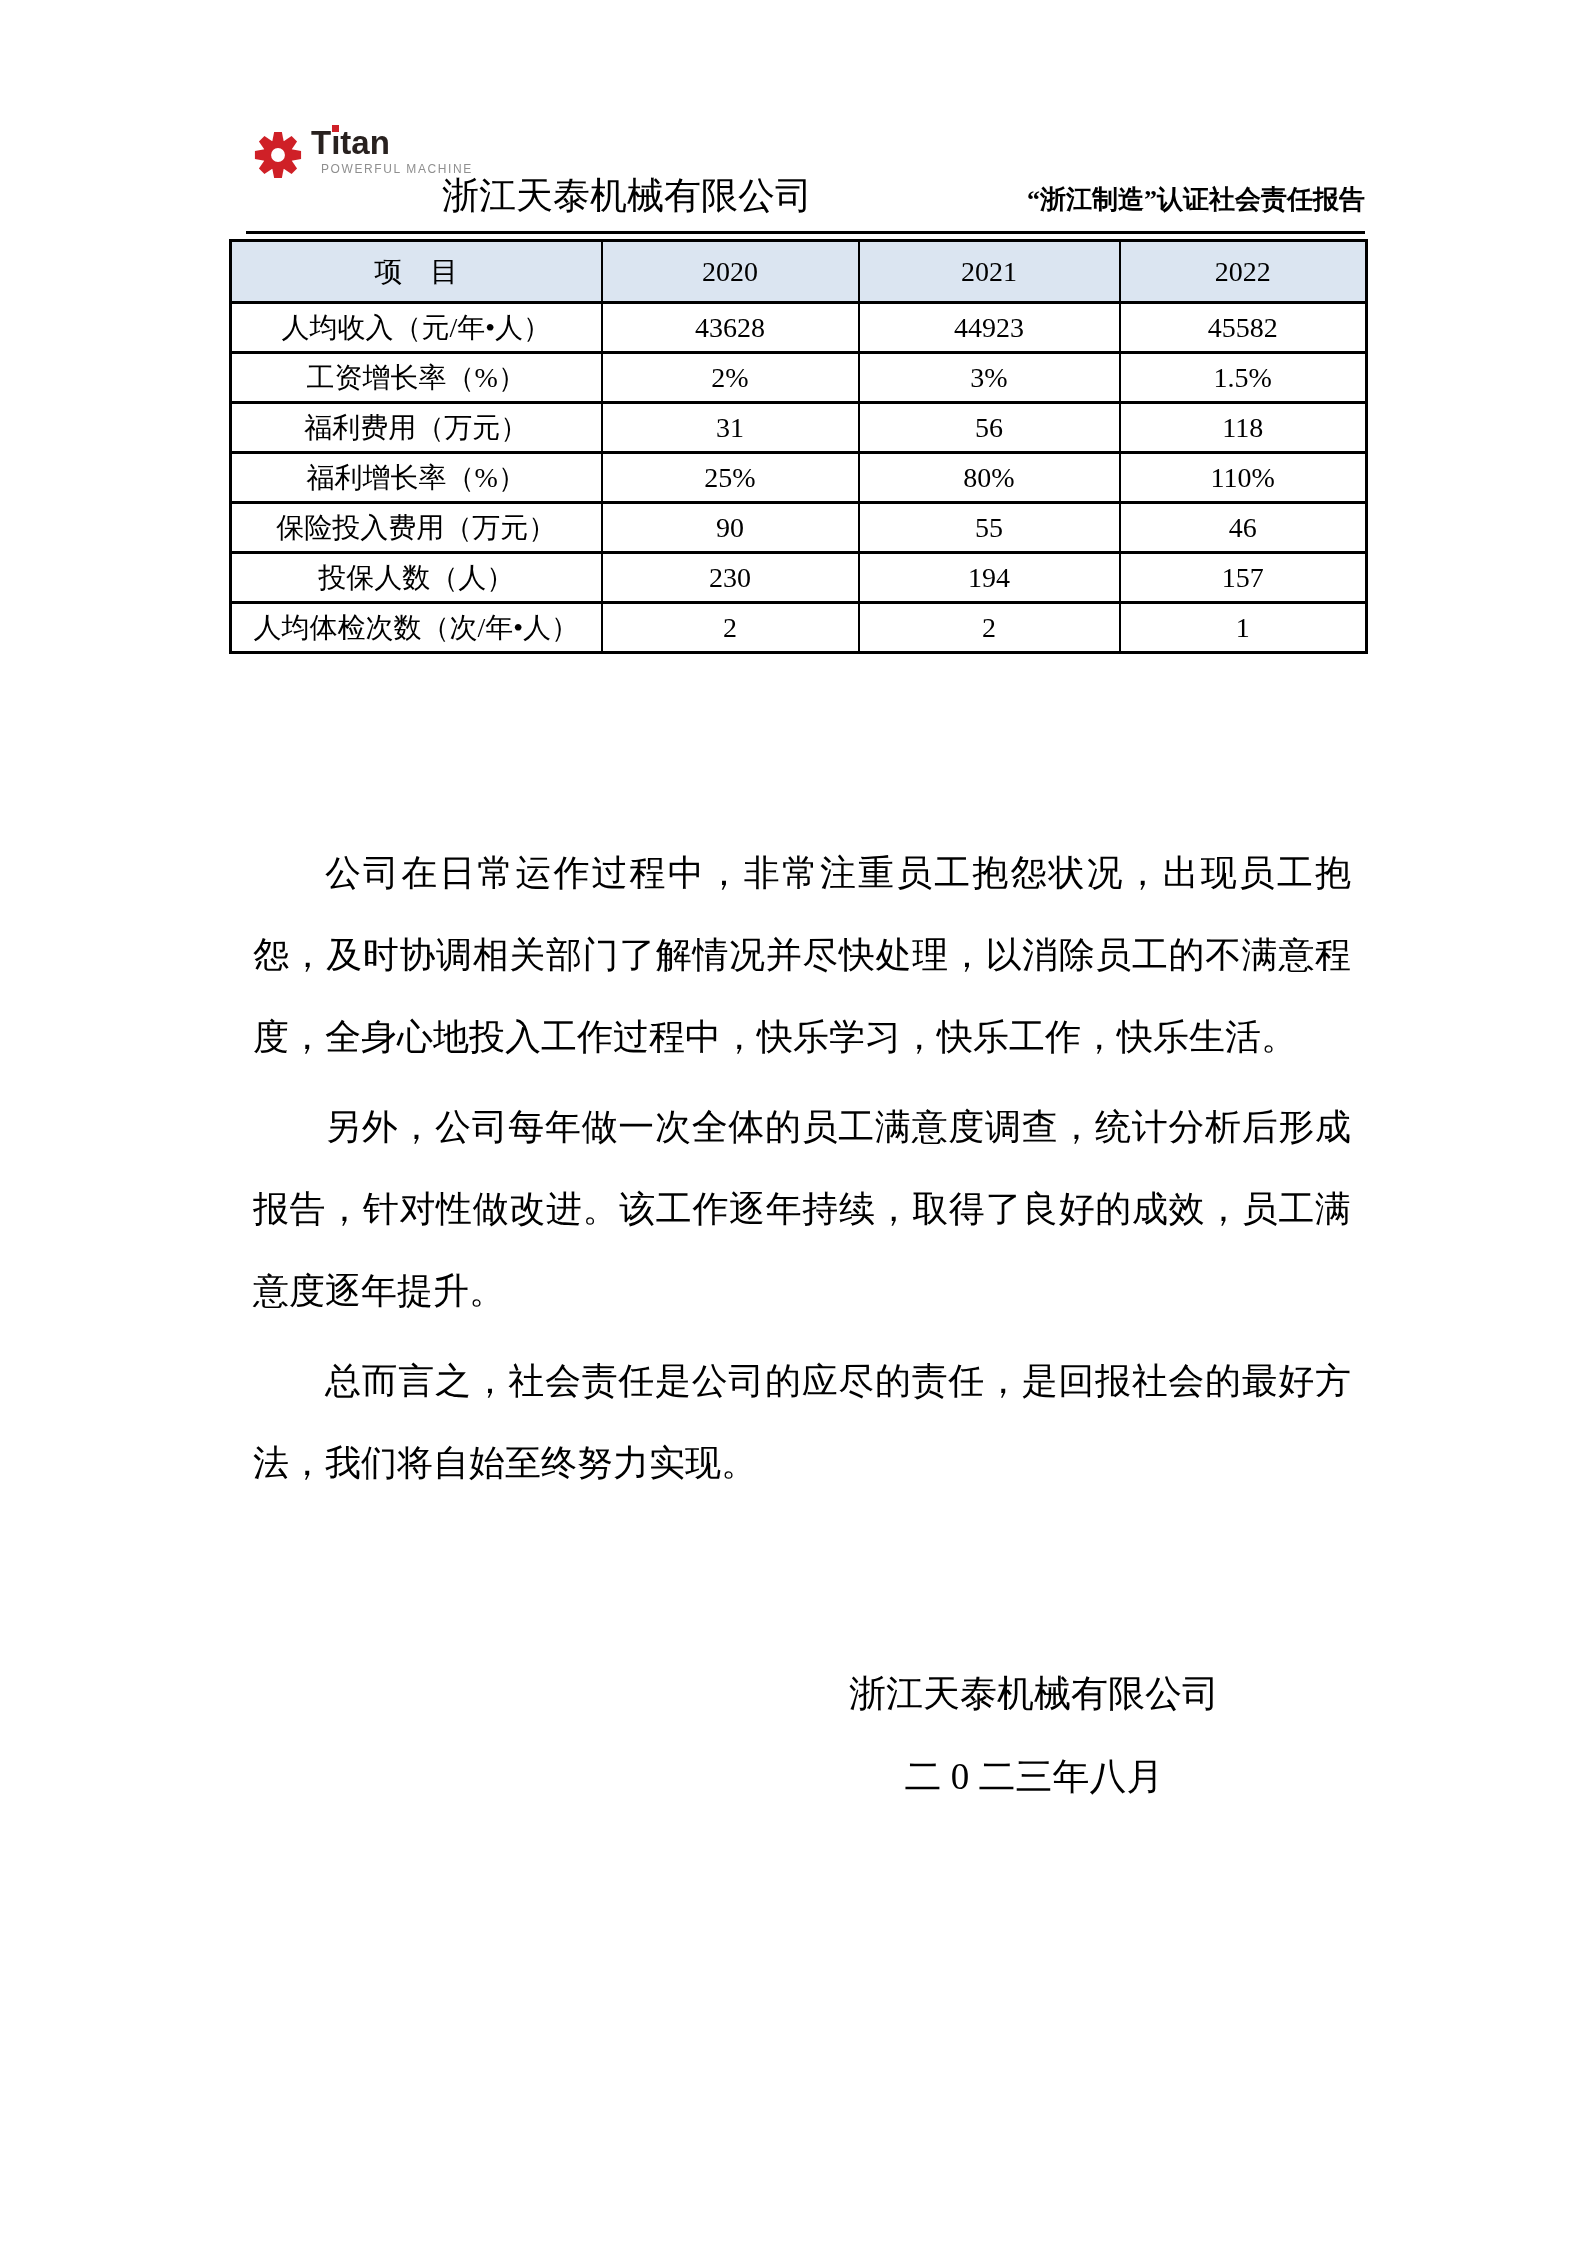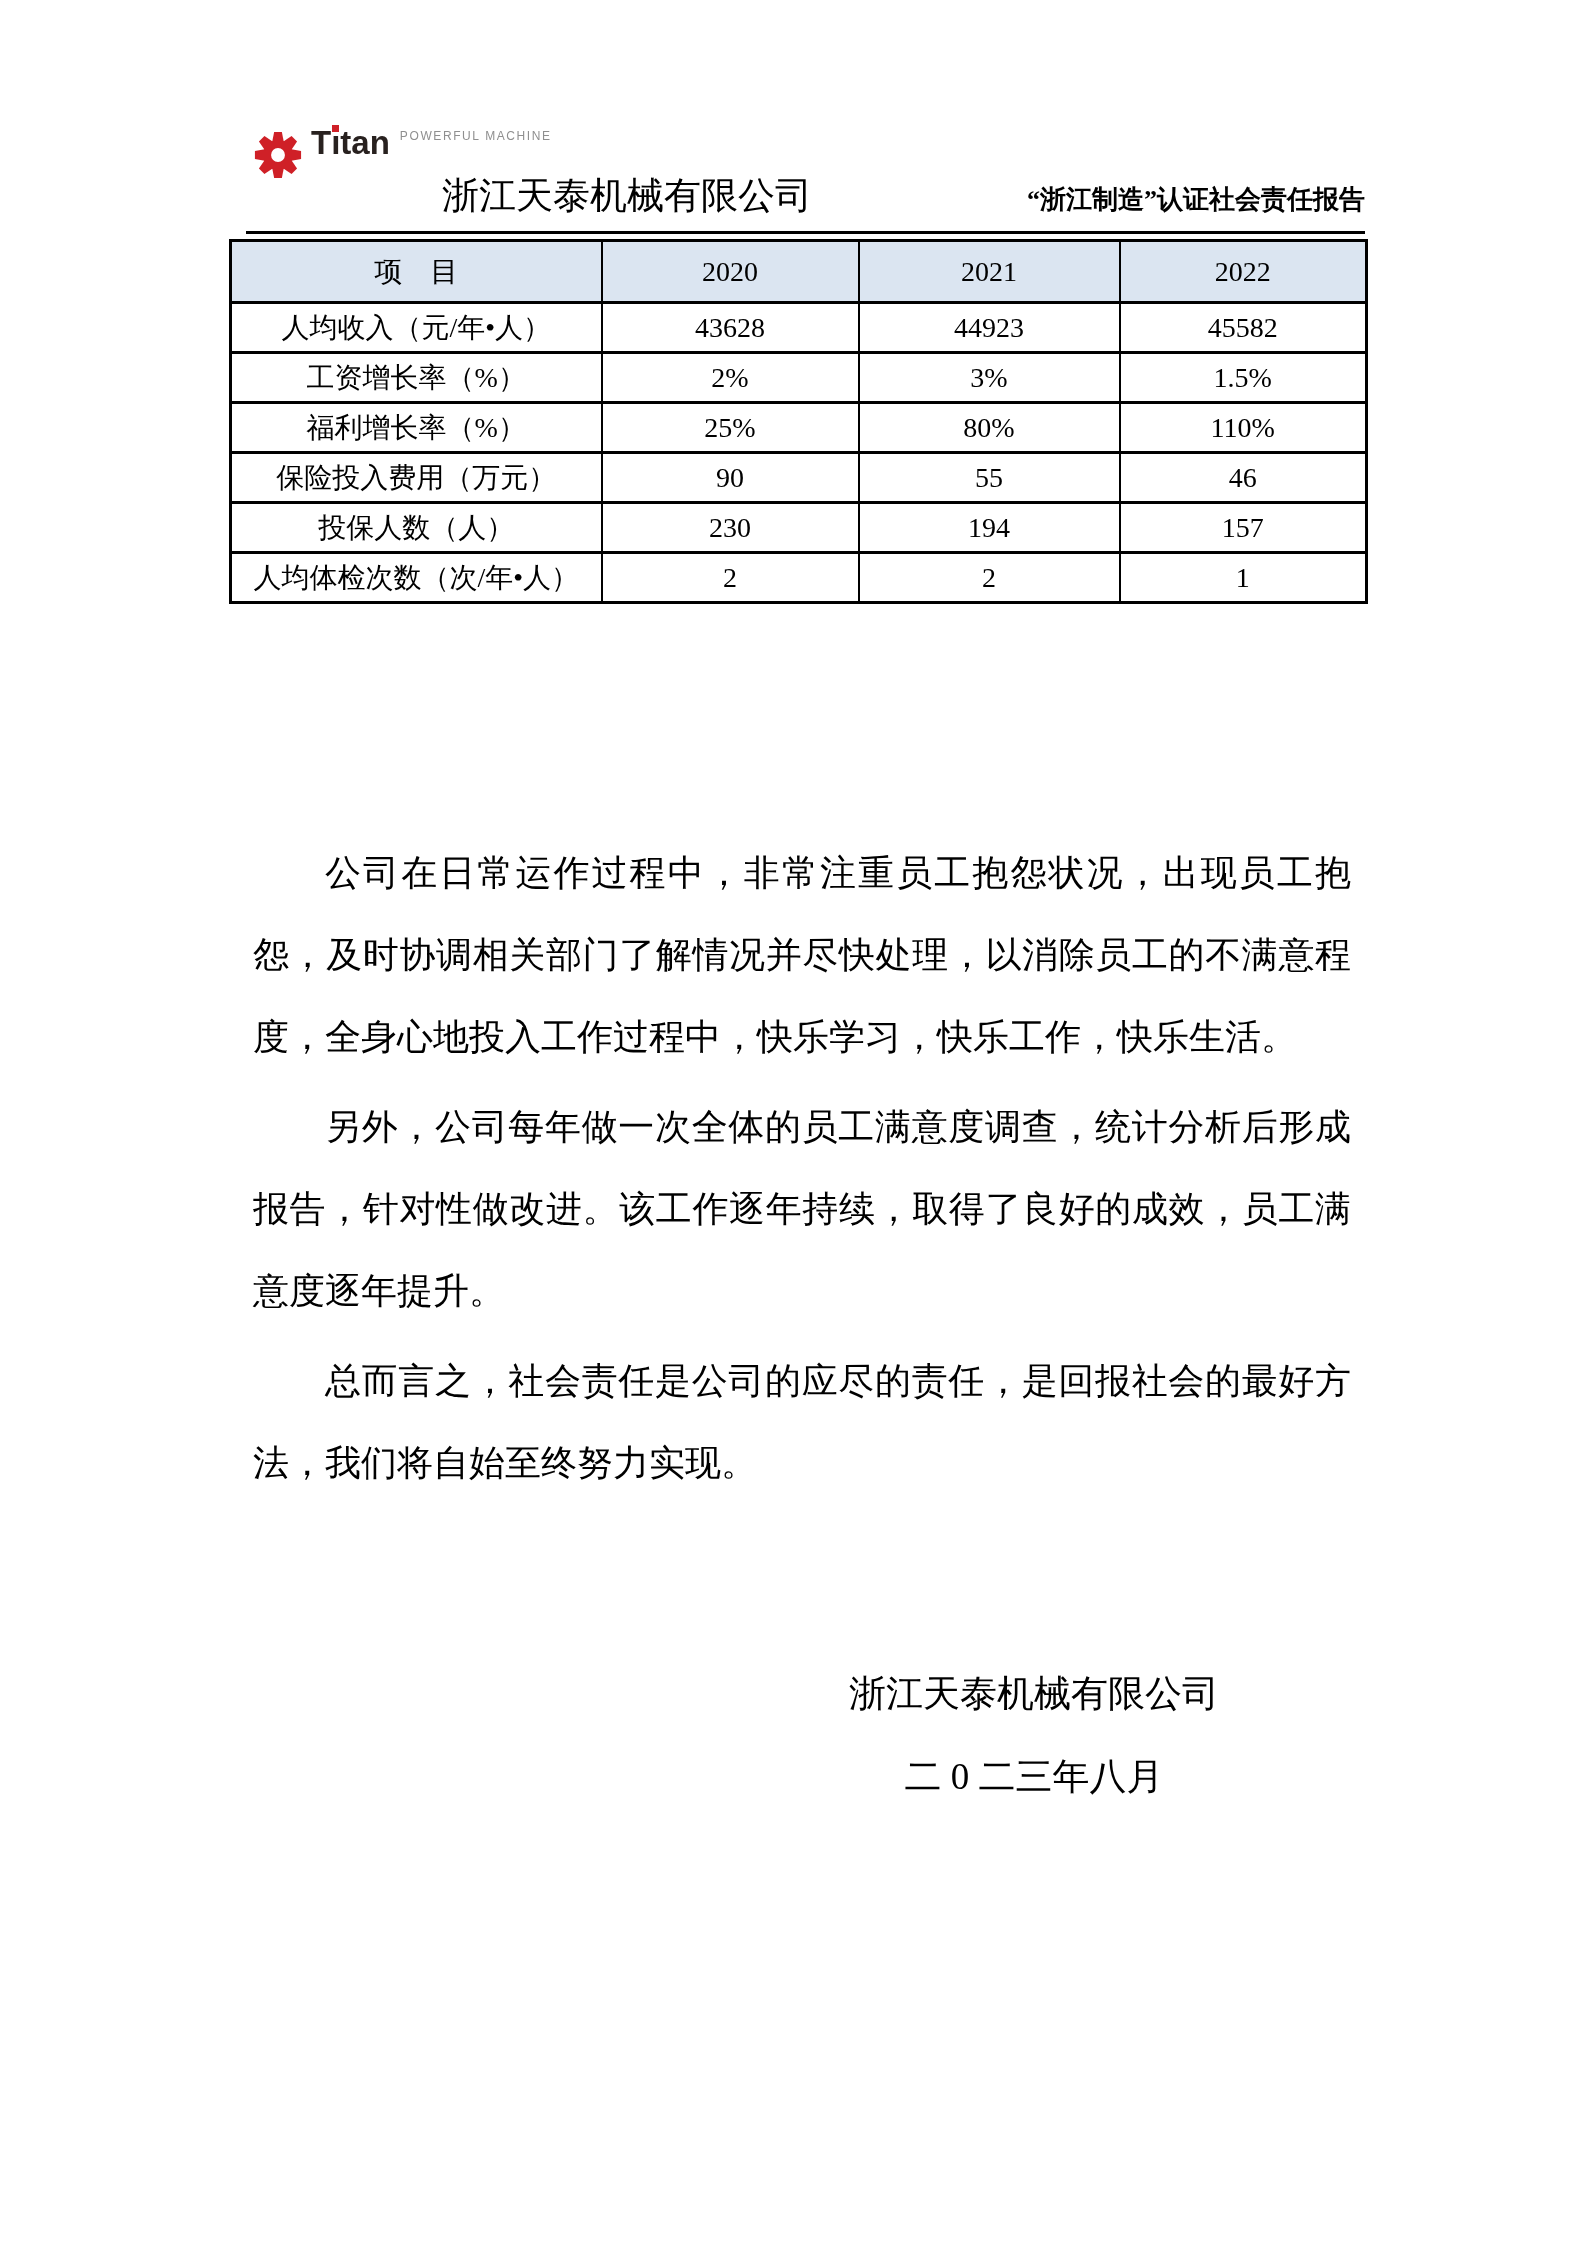--- a/index.html
+++ b/index.html
@@ -21,21 +21,21 @@
   
   .header{
     position:absolute;left:246px;top:116px;width:1119px;height:118px;
     border-bottom:3px solid #000;
   }
   .logo{
     position:absolute;left:8px;top:10px;
     display:flex;align-items:flex-start;
   }
   .logo svg{display:block;margin-top:3px;}
-  .logo-text{margin-left:9px;display:flex;flex-direction:row;}
+  .logo-text{margin-left:9px;display:flex;flex-direction:column;}
   .brand{
     font-family:"Liberation Sans","DejaVu Sans",sans-serif;
     font-weight:bold;font-size:33px;line-height:33px;color:#28211f;
     position:relative;letter-spacing:0px;
   }
   .brand .brand-i{position:relative;}
   .brand .brand-i-dot{
     position:absolute;left:1px;top:1px;width:7px;height:7px;
     background:var(--accent);display:inline-block;
   }
@@ -139,20 +139,26 @@
             <td>44923</td>
             <td>45582</td>
           </tr>
           <tr>
             <td>工资增长率（%）</td>
             <td>2%</td>
             <td>3%</td>
             <td>1.5%</td>
           </tr>
           <tr>
+            <td>福利费用（万元）</td>
+            <td>31</td>
+            <td>56</td>
+            <td>118</td>
+          </tr>
+          <tr>
             <td>福利增长率（%）</td>
             <td>25%</td>
             <td>80%</td>
             <td>110%</td>
           </tr>
           <tr>
             <td>保险投入费用（万元）</td>
             <td>90</td>
             <td>55</td>
             <td>46</td>

